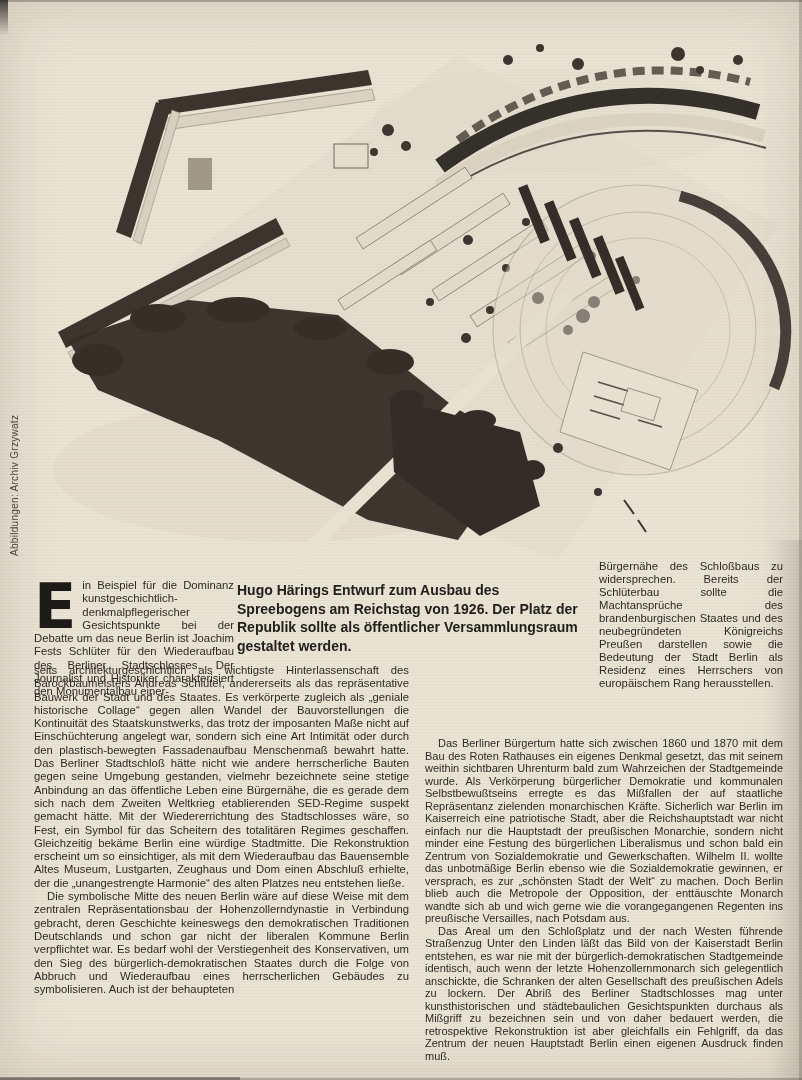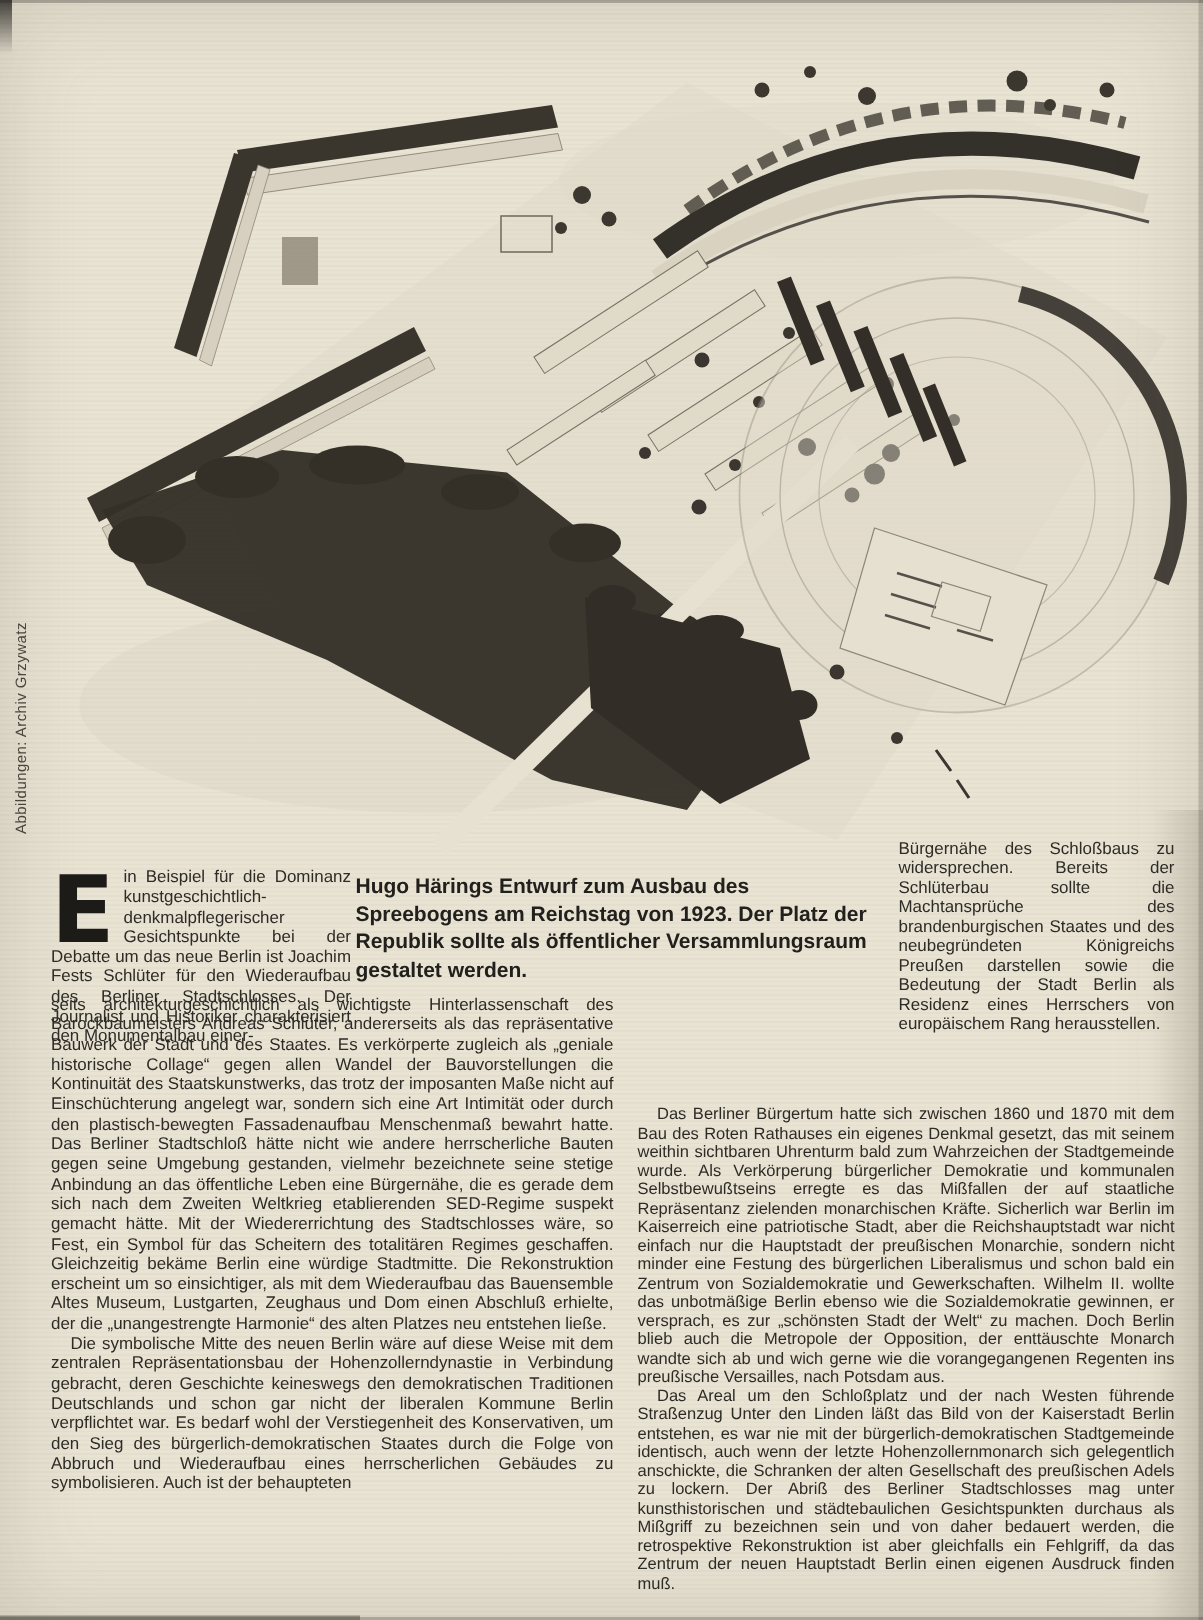--- a/index.html
+++ b/index.html
@@ -163,21 +163,21 @@
 <div class="scan-edge-top"></div>
 <div class="scan-edge-bottom"></div>
 <div class="scan-edge-right"></div>
 <div class="scan-corner-tl"></div>
 <div class="scan-corner-bl"></div>
 <div class="shade-right"></div>
 <div class="vignette"></div>
 
 <div class="credit">Abbildungen: Archiv Grzywatz</div>
 
-<div class="block caption">Hugo Härings Entwurf zum Ausbau des Spreebogens am Reichstag von 1923. Der Platz der Republik sollte als öffentlicher Versammlungsraum gestaltet werden.</div>
+<div class="block caption">Hugo Härings Entwurf zum Ausbau des Spreebogens am Reichstag von 1926. Der Platz der Republik sollte als öffentlicher Versammlungsraum gestaltet werden.</div>
 
 <div class="block body-text intro">
   <span class="dropcap">E</span><span>in Beispiel für die Dominanz kunstgeschichtlich-denkmalpflegerischer Gesichtspunkte bei der Debatte um das neue Berlin ist Joachim Fests Schlüter für den Wiederaufbau des Berliner Stadtschlosses. Der Journalist und Historiker charakterisiert den Monumentalbau einer-</span>
 </div>
 
 <div class="block body-text col-left-main">
   <p>seits architekturgeschichtlich als wichtigste Hinterlassenschaft des Barockbaumeisters Andreas Schlüter, andererseits als das repräsentative Bauwerk der Stadt und des Staates. Es verkörperte zugleich als „geniale historische Collage“ gegen allen Wandel der Bauvorstellungen die Kontinuität des Staatskunstwerks, das trotz der imposanten Maße nicht auf Einschüchterung angelegt war, sondern sich eine Art Intimität oder durch den plastisch-bewegten Fassadenaufbau Menschenmaß bewahrt hatte. Das Berliner Stadtschloß hätte nicht wie andere herrscherliche Bauten gegen seine Umgebung gestanden, vielmehr bezeichnete seine stetige Anbindung an das öffentliche Leben eine Bürgernähe, die es gerade dem sich nach dem Zweiten Weltkrieg etablierenden SED-Regime suspekt gemacht hätte. Mit der Wiedererrichtung des Stadtschlosses wäre, so Fest, ein Symbol für das Scheitern des totalitären Regimes geschaffen. Gleichzeitig bekäme Berlin eine würdige Stadtmitte. Die Rekonstruktion erscheint um so einsichtiger, als mit dem Wiederaufbau das Bauensemble Altes Museum, Lustgarten, Zeughaus und Dom einen Abschluß erhielte, der die „unangestrengte Harmonie“ des alten Platzes neu entstehen ließe.</p>
   <p class="indent">Die symbolische Mitte des neuen Berlin wäre auf diese Weise mit dem zentralen Repräsentationsbau der Hohenzollerndynastie in Verbindung gebracht, deren Geschichte keineswegs den demokratischen Traditionen Deutschlands und schon gar nicht der liberalen Kommune Berlin verpflichtet war. Es bedarf wohl der Verstiegenheit des Konservativen, um den Sieg des bürgerlich-demokratischen Staates durch die Folge von Abbruch und Wiederaufbau eines herrscherlichen Gebäudes zu symbolisieren. Auch ist der behaupteten</p>
 </div>
 

